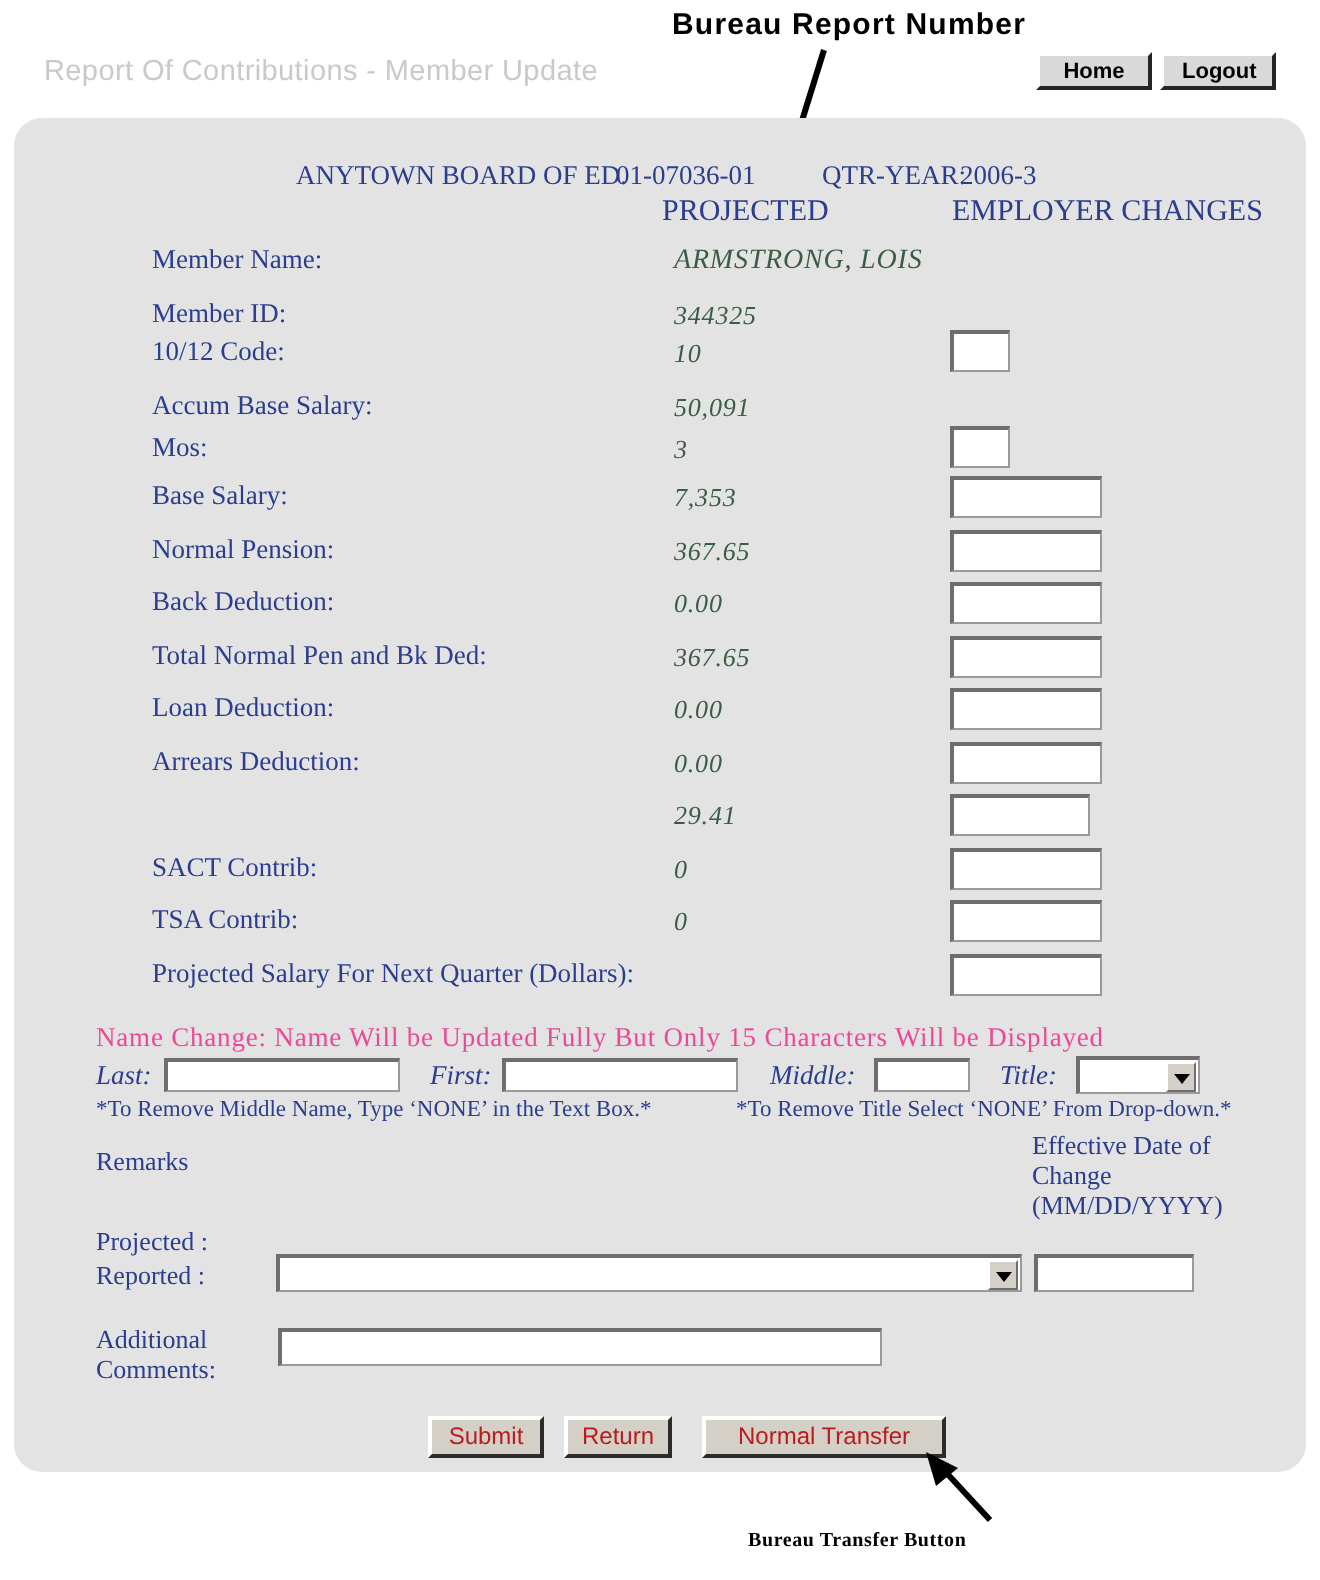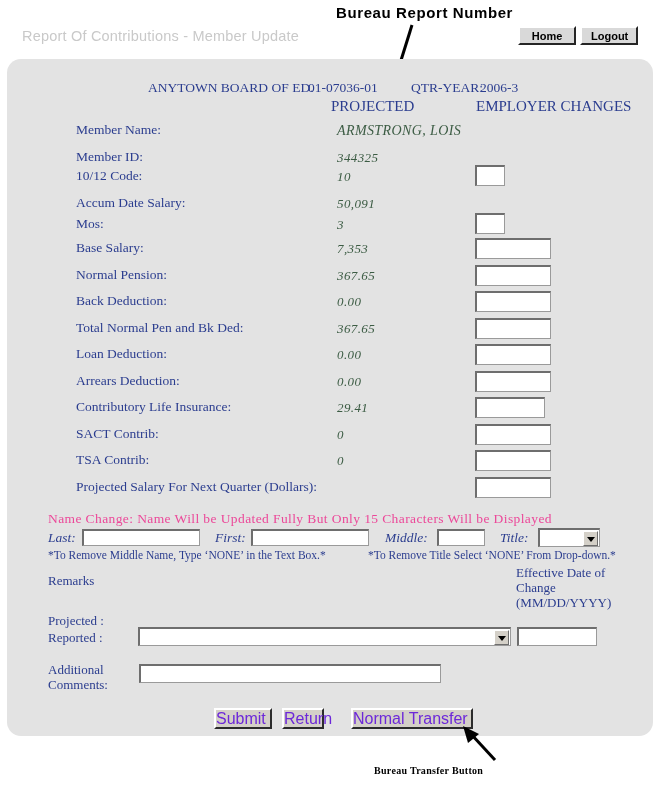--- a/index.html
+++ b/index.html
@@ -196,26 +196,26 @@
   }
 
   
   .actbtn{
     position:absolute; top:708px; height:21px;
     background:#d4d0c8;
     border:2px outset #e8e8e8;
     border-top-color:#ffffff; border-left-color:#ffffff;
     border-right-color:#808080; border-bottom-color:#808080;
     font-family:"Liberation Sans", sans-serif;
-    font-size:16px; color:#6d28d9;
-    line-height:17px; 
+    font-size:12px; color:#b91c1c;
+    line-height:17px; text-align:center;
     box-sizing:border-box;
   }
   #btn-submit{left:214px; width:58px;}
-  #btn-return{left:282px; width:42px;}
+  #btn-return{left:282px; width:54px;}
   #btn-transfer{left:351px; width:122px;}
 </style>
 </head>
 <body>
 
 <div id="annot-top">Bureau Report Number</div>
 <svg id="arrow-top" width="40" height="62">
   <line x1="34" y1="3" x2="20" y2="48" stroke="#000" stroke-width="3"></line>
   <polygon points="20,59 12,41 27,44" fill="#000"></polygon>
 </svg>
@@ -243,21 +243,21 @@
     <div class="row" style="top: 149px;">
       <div class="lbl">Member ID:</div>
       <div class="val">344325</div>
     </div>
     <div class="row" style="top: 168px;">
       <div class="lbl">10/12 Code:</div>
       <div class="val">10</div>
       <div class="inp sm" style="top: -3px;"></div>
     </div>
     <div class="row" style="top: 195px;">
-      <div class="lbl">Accum Date Salary:</div>
+      <div class="lbl">Accum Base Salary:</div>
       <div class="val">50,091</div>
     </div>
     <div class="row" style="top: 216px;">
       <div class="lbl">Mos:</div>
       <div class="val">3</div>
       <div class="inp sm" style="top: -3px;"></div>
     </div>
     <div class="row" style="top: 240px;">
       <div class="lbl">Base Salary:</div>
       <div class="val">7,353</div>
@@ -282,21 +282,20 @@
       <div class="lbl">Loan Deduction:</div>
       <div class="val">0.00</div>
       <div class="inp lg" style="top: -2px;"></div>
     </div>
     <div class="row" style="top: 373px;">
       <div class="lbl">Arrears Deduction:</div>
       <div class="val">0.00</div>
       <div class="inp lg" style="top: -2px;"></div>
     </div>
     <div class="row" style="top: 399px;">
-      <div class="lbl">Contributory Life Insurance:</div>
       <div class="val">29.41</div>
       <div class="inp md" style="top: -2px;"></div>
     </div>
     <div class="row" style="top: 426px;">
       <div class="lbl">SACT Contrib:</div>
       <div class="val">0</div>
       <div class="inp lg" style="top: -2px;"></div>
     </div>
     <div class="row" style="top: 452px;">
       <div class="lbl">TSA Contrib:</div>

